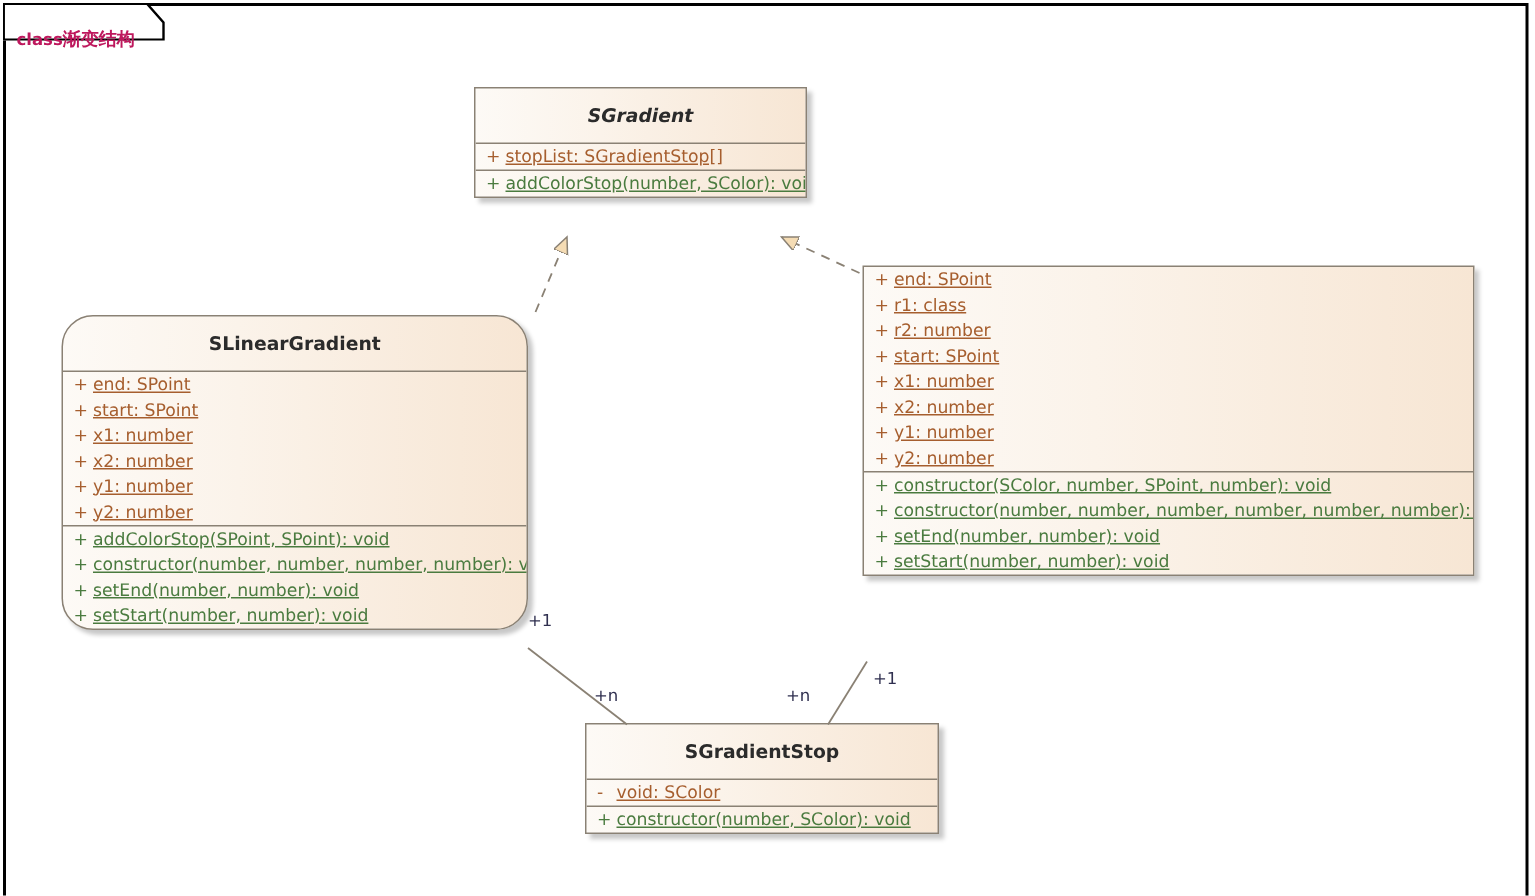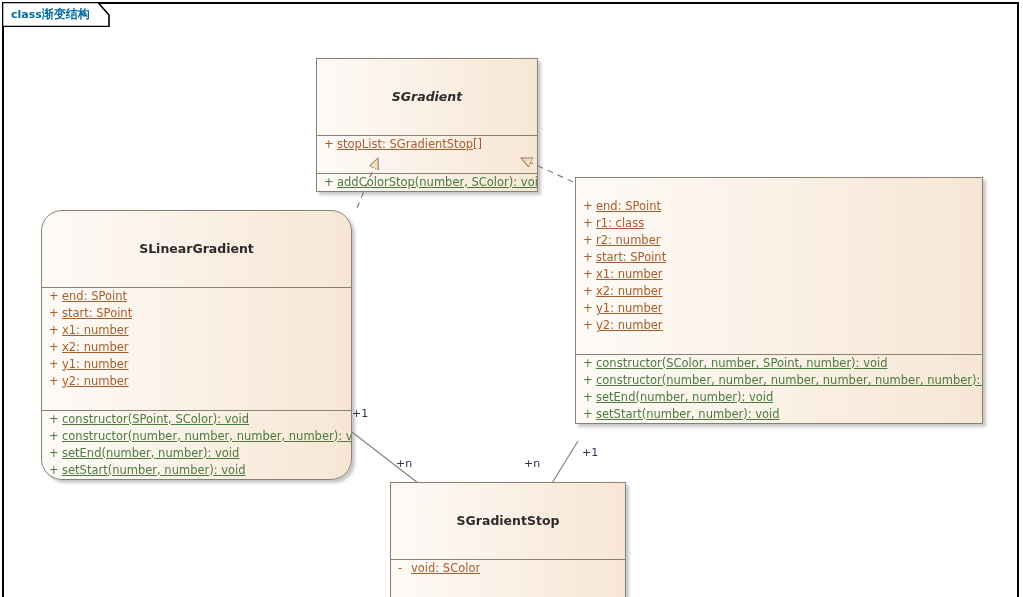--- a/index.html
+++ b/index.html
@@ -41,24 +41,24 @@
   #frame-tab .tab-shape {
     position: absolute;
     left: 0;
     top: 0;
     width: 108px;
     height: 25px;
   }
   #frame-tab .tab-label {
     position: absolute;
     left: 9px;
-    top: 4px;
+    top: 16px;
     font-size: 12px;
     font-weight: bold;
-    color: #0369a1;
+    color: #be185d;
     letter-spacing: 0px;
     white-space: nowrap;
     z-index: 2;
   }
   #frame-tab .tab-label .kw {
     font-weight: bold;
     font-size: 11px;
   }
 
   
@@ -66,21 +66,20 @@
     position: absolute;
     box-sizing: border-box;
     border: 1px solid #8a8174;
     background: linear-gradient(to right, #fdfaf6 0%, #fbf3ea 38%, #f7e6d4 100%);
     box-shadow: 3px 3px 3px rgba(0,0,0,0.22);
     overflow: hidden;
   }
   .uml-class .compartment {
     box-sizing: border-box;
     padding: 0;
-    margin-top: 20px;
   }
   .uml-class .compartment + .compartment {
     border-top: 1px solid #8a8174;
   }
 
   .class-title {
     text-align: center;
     font-size: 12.5px;
     font-weight: bold;
     color: #2b2b2b;
@@ -226,21 +225,21 @@
         <span class="sig">y1: number</span>
       </div>
       <div class="member attr">
         <span class="vis">+</span>
         <span class="sig">y2: number</span>
       </div>
     </div>
     <div class="compartment member-list">
       <div class="member meth">
         <span class="vis">+</span>
-        <span class="sig">constructor(SPoint, SColor): void</span>
+        <span class="sig">addColorStop(SPoint, SPoint): void</span>
       </div>
       <div class="member meth">
         <span class="vis">+</span>
         <span class="sig">constructor(number, number, number, number): void</span>
       </div>
       <div class="member meth">
         <span class="vis">+</span>
         <span class="sig">setEnd(number, number): void</span>
       </div>
       <div class="member meth">

